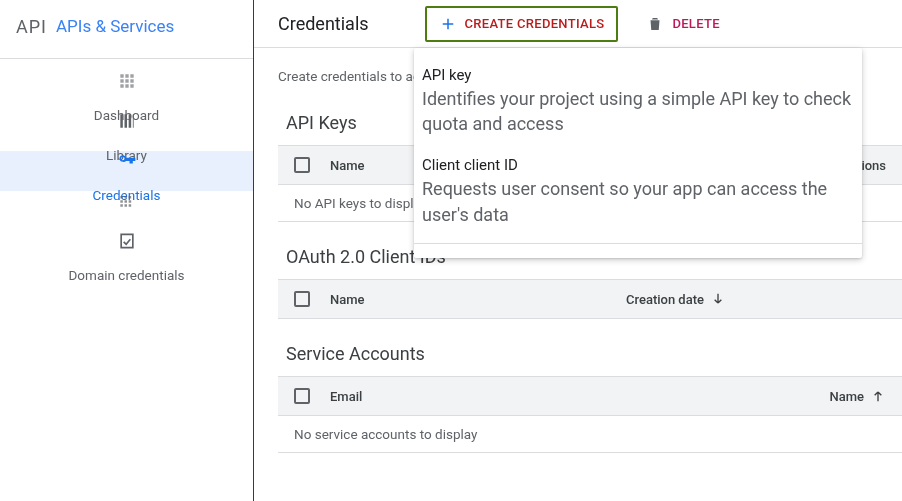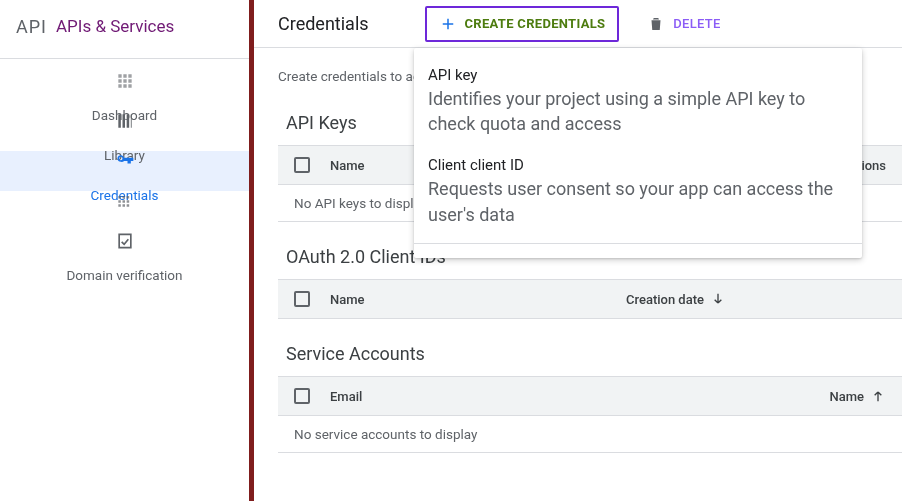--- a/index.html
+++ b/index.html
@@ -13,42 +13,42 @@
       overflow: hidden;
       position: relative;
     }
     .app {
       display: flex;
       height: 100%;
     }
     
     .sidebar {
       width: 254px;
-      border-right: 5px solid #7f1d1d;
+      border-right: 1px solid #7f1d1d;
       flex-shrink: 0;
       padding-top: 2px;
     }
     .sidebar-header {
       display: flex;
       align-items: center;
       height: 48px;
       padding: 0 16px;
       gap: 16px;
     }
     .api-logo {
       font-family: 'Roboto', sans-serif;
       font-weight: 400;
       font-size: 18px;
       letter-spacing: 1px;
       color: #5f6368;
       width: 24px;
     }
     .sidebar-title {
       font-size: 17px;
-      color: #701a75;
+      color: #3b82f6;
       font-weight: 400;
     }
     .sidebar-divider {
       height: 1px;
       background: #dadce0;
       margin: 8px 0 12px 0;
     }
     .sidebar-item {
       display: flex;
       align-items: center;
@@ -107,27 +107,26 @@
       height: 36px;
       padding: 0 12px;
       border: none;
       background: transparent;
       font-family: inherit;
       font-size: 13px;
       text-transform: uppercase;
       letter-spacing: 0.3px;
       font-weight: 500;
       cursor: pointer;
-      color: #8b5cf6;
+      color: #be185d;
     }
     .btn-create {
-      border: 2px solid #6d28d9;
+      border: 2px solid #4d7c0f;
       border-radius: 2px;
-      color: #4d7c0f;
-      font-weight: bold;
+      color: #b91c1c;
     }
     .btn-create svg { fill: #1a73e8; }
     .btn-delete svg { fill: #5f6368; }
     .content {
       padding: 20px 0 20px 24px;
       overflow-y: auto;
     }
     .intro-text {
       color: #5f6368;
       font-size: 13.5px;
@@ -177,21 +176,21 @@
       top: 48px;
       left: 414px;
       width: 448px;
       background: #fff;
       box-shadow: 0 2px 6px rgba(0,0,0,0.2), 0 1px 2px rgba(0,0,0,0.12);
       border-radius: 2px;
       padding: 8px 0;
       z-index: 100;
     }
     .dropdown-item {
-      padding: 10px 14px;
+      padding: 10px 8px;
       cursor: pointer;
     }
     .dropdown-title {
       font-size: 15px;
       color: #202124;
       margin-bottom: 2px;
     }
     .dropdown-desc {
       font-size: 18px;
       color: #5f6368;
@@ -251,21 +250,21 @@
       </span>
     </div>
 
     <div class="sidebar-item">
       <span class="sidebar-icon">
         <svg viewBox="0 0 24 24" width="20" height="20">
             <path d="M5 4h14v16H5z" fill="none" stroke="#5f6368" stroke-width="2"></path>
             <path d="M8 13l3 3 5-6" fill="none" stroke="#5f6368" stroke-width="2"></path>
           </svg>
       </span>
-      <span class="sidebar-label">Domain verification</span>
+      <span class="sidebar-label">Domain credentials</span>
     </div>
 
   </div>
 
   <div class="main">
     <div class="toolbar">
       <span class="page-title">Credentials</span>
       <button class="btn btn-create">
         <svg viewBox="0 0 24 24" width="18" height="18">
             <path d="M11 5h2v6h6v2h-6v6h-2v-6H5v-2h6z"></path>

